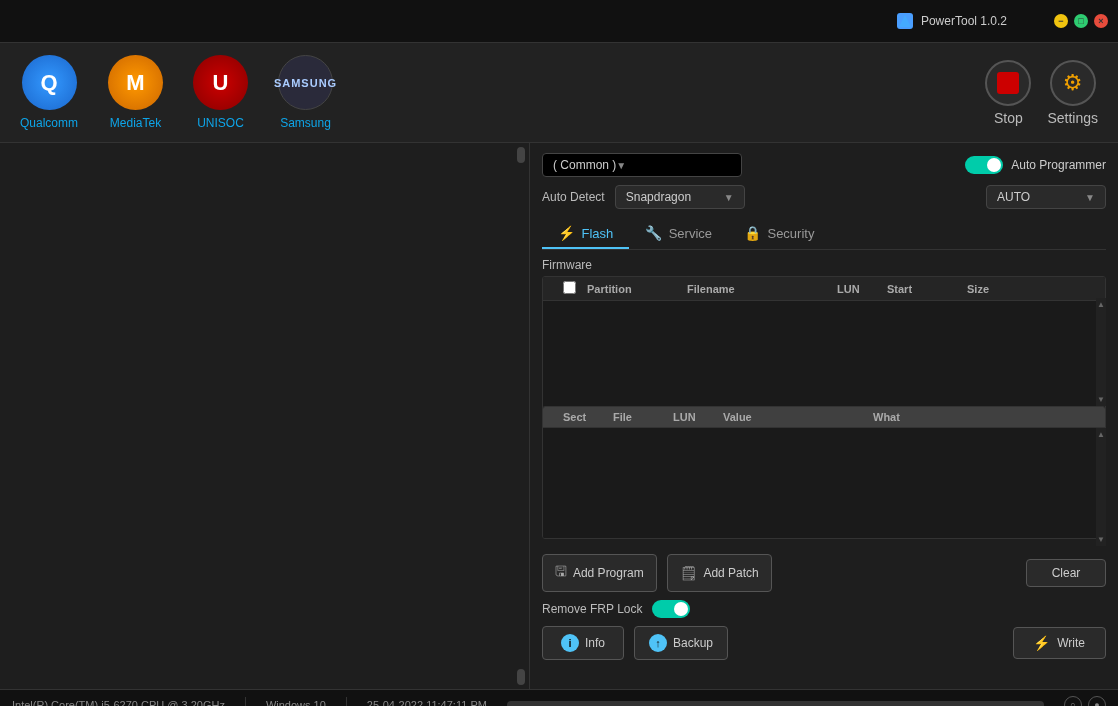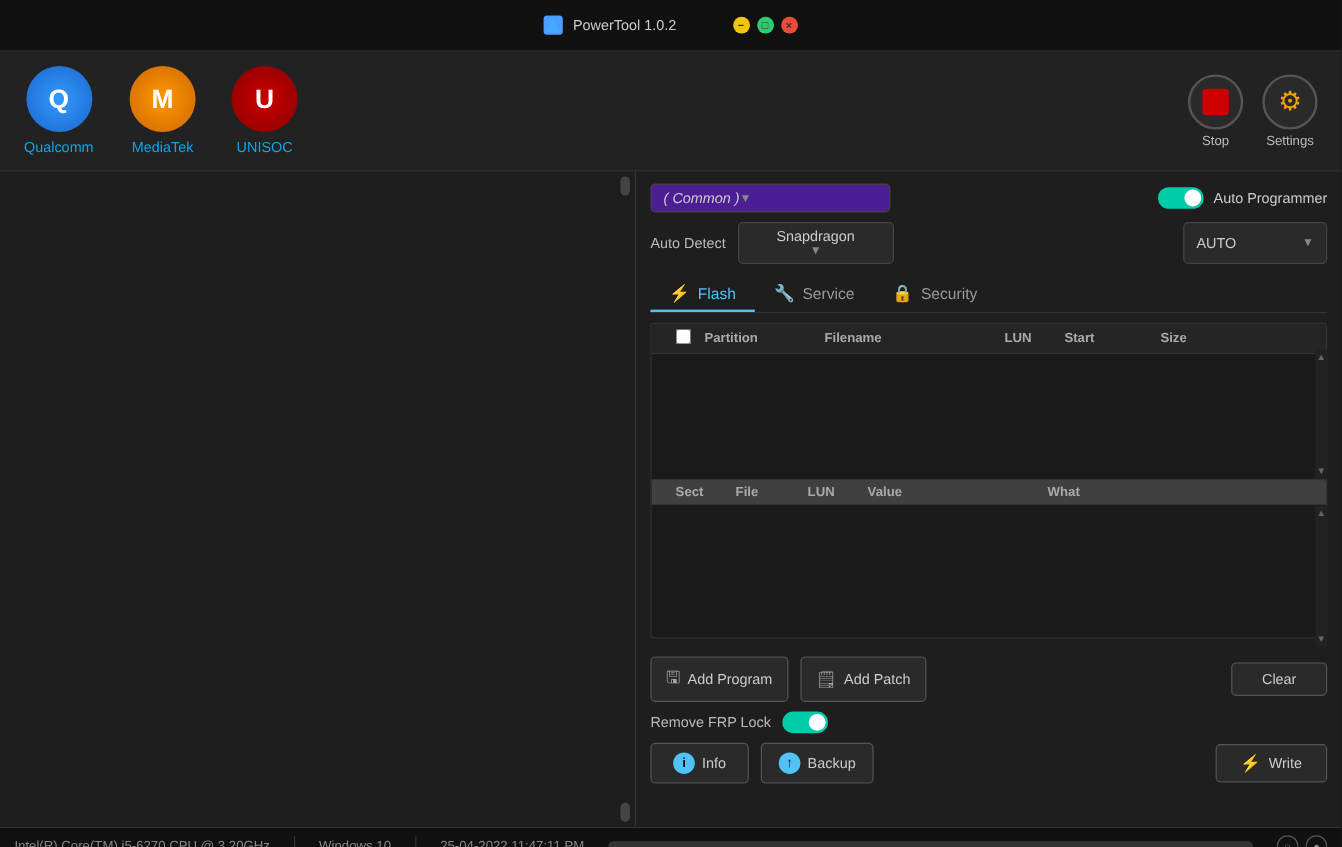--- a/index.html
+++ b/index.html
@@ -13,21 +13,21 @@
       overflow: hidden;
     }
 
     
     .titlebar {
       background: #111;
       height: 43px;
       display: flex;
       align-items: center;
       padding: 0 10px;
-      justify-content: center;
+      justify-content: flex-end;
       border-bottom: 1px solid #333;
       gap: 47px;
     }
     .titlebar-left {
       display: flex;
       align-items: center;
       gap: 8px;
     }
     .titlebar-icon {
       width: 16px;
@@ -90,21 +90,21 @@
       border-radius: 50%;
       background: #2a2a2a;
       border: 2px solid #555;
       display: flex; align-items: center; justify-content: center;
     }
     .stop-icon {
       width: 22px; height: 22px;
       background: #cc0000;
       border-radius: 3px;
     }
-    .stop-label, .settings-label { color: #bbb; font-size: 11px; }
+    .stop-label, .settings-label { color: #bbb; font-size: 14px; }
     .settings-btn {
       display: flex; flex-direction: column; align-items: center; gap: 4px;
       cursor: pointer;
     }
     .settings-circle {
       width: 46px; height: 46px;
       border-radius: 50%;
       background: #2a2a2a;
       border: 2px solid #555;
       display: flex; align-items: center; justify-content: center;
@@ -150,29 +150,28 @@
     }
 
     
     .top-controls {
       display: flex;
       align-items: center;
       justify-content: space-between;
       margin-bottom: 8px;
     }
     .dropdown-common {
-      background: #4c1d95;
+      background: #000000;
       border: 1px solid #444;
       color: #ccc;
       padding: 4px 10px;
       border-radius: 4px;
       width: 200px;
       display: flex; align-items: center; 
       cursor: pointer;
-      font-style: italic;
     }
     .auto-programmer-row {
       display: flex; align-items: center; gap: 8px;
     }
     .toggle-switch {
       width: 38px; height: 18px;
       background: #00ccaa;
       border-radius: 9px;
       position: relative;
     }
@@ -181,36 +180,36 @@
       right: 2px; top: 2px;
       width: 14px; height: 14px;
       background: #fff;
       border-radius: 50%;
     }
     .auto-prog-label { color: #ccc; font-size: 12px; }
 
     
     .detect-row {
       display: flex;
+      align-items: center;
       gap: 10px;
       margin-bottom: 10px;
       justify-content: space-between;
     }
     .detect-left { display: flex; align-items: center; gap: 10px; }
     .detect-label { color: #bbb; font-size: 12px; }
     .dropdown-snapdragon {
       background: #2a2a2a;
       border: 1px solid #444;
       color: #ccc;
       padding: 4px 10px;
       border-radius: 4px;
       width: 130px;
       display: flex; align-items: center; justify-content: space-between;
       cursor: pointer;
-      flex-direction: column;
     }
     .dropdown-auto {
       background: #2a2a2a;
       border: 1px solid #444;
       color: #ccc;
       padding: 4px 10px;
       border-radius: 4px;
       width: 120px;
       display: flex; align-items: center; justify-content: space-between;
       cursor: pointer;
@@ -474,20 +473,26 @@
     <div class="brand-item">
       <div class="brand-logo brand-mediatek">M</div>
       <span class="brand-label">MediaTek</span>
     </div>
 
     <div class="brand-item">
       <div class="brand-logo brand-unisoc">U</div>
       <span class="brand-label">UNISOC</span>
     </div>
 
+    <div class="brand-item">
+      <div class="brand-logo brand-samsung">
+        <span class="samsung-text">SAMSUNG</span>
+      </div>
+      <span class="brand-label">Samsung</span>
+    </div>
   </div>
 
   <div class="top-right-controls">
     <div class="stop-btn">
       <div class="stop-circle">
         <div class="stop-icon"></div>
       </div>
       <span class="stop-label">Stop</span>
     </div>
     <div class="settings-btn">
@@ -541,20 +546,21 @@
       <div class="tab">
         <span class="tab-icon service-icon">🔧</span>
         <span>Service</span>
       </div>
       <div class="tab">
         <span class="tab-icon security-icon">🔒</span>
         <span>Security</span>
       </div>
     </div>
 
+    <div class="firmware-label">Firmware</div>
     <div class="firmware-table-wrapper">
       <div class="table-container">
         <div class="table-header">
           <div class="table-header-cell check-col">
             <input type="checkbox" style="accent-color: rgb(0, 204, 170);">
           </div>
           <div class="table-header-cell partition-col">Partition</div>
           <div class="table-header-cell filename-col">Filename</div>
           <div class="table-header-cell lun-col">LUN</div>
           <div class="table-header-cell start-col">Start</div>

